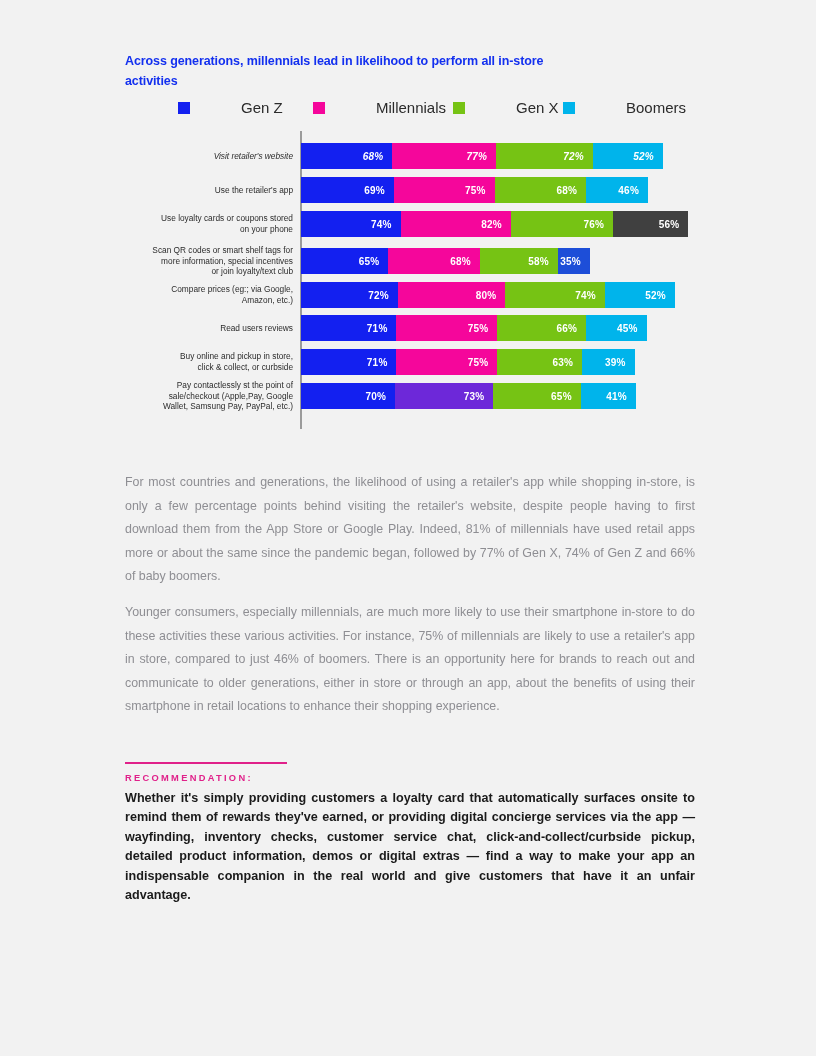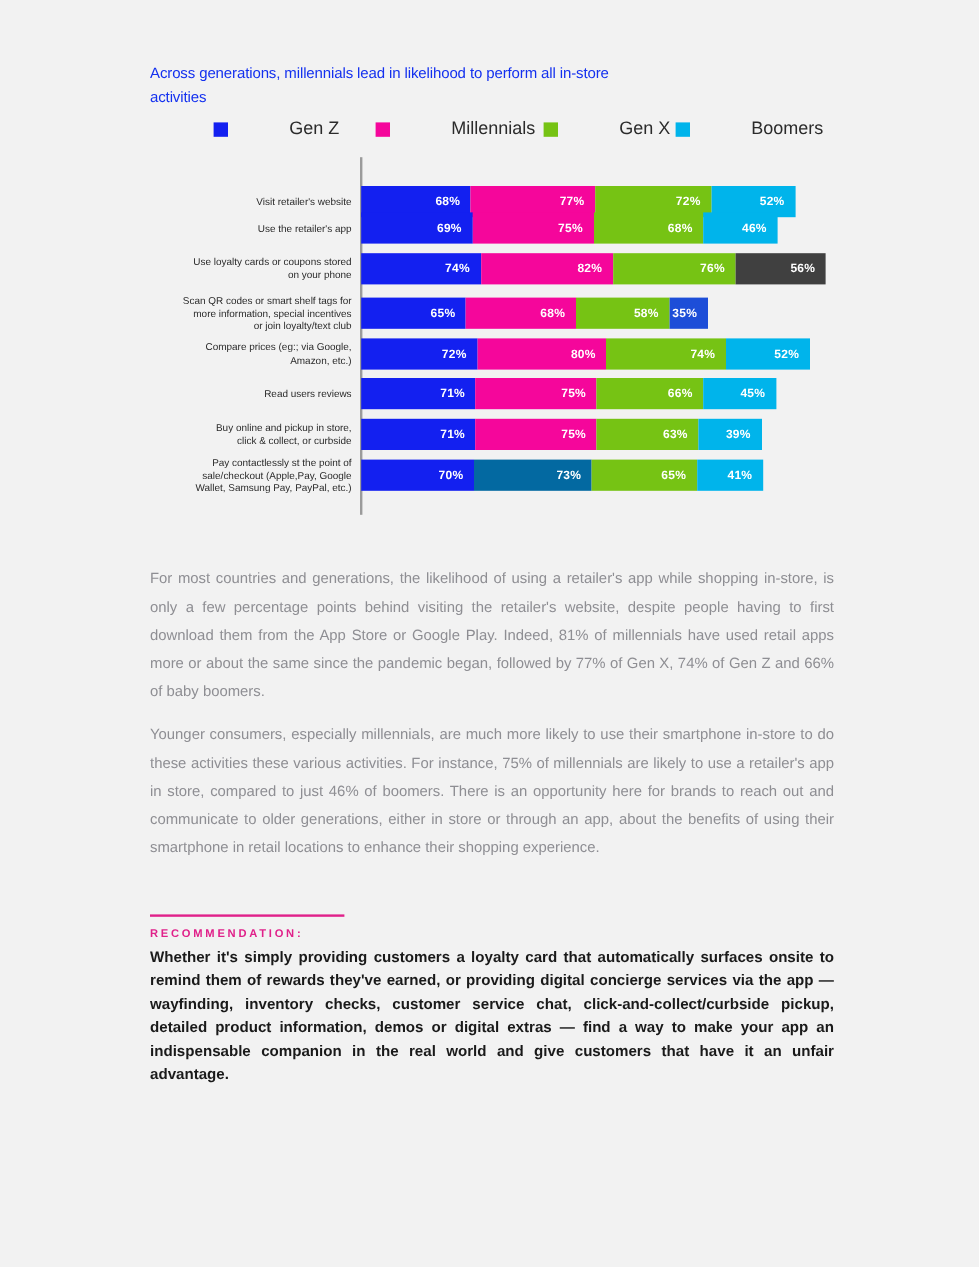--- a/index.html
+++ b/index.html
@@ -21,21 +21,21 @@
     height: 1056px;
   }
 
   
   .chart-title {
     position: absolute;
     left: 125px;
     top: 44px;
     width: 420px;
     font-size: 12.5px;
-    font-weight: normal;
+    font-weight: bold;
     color: #1330ef;
     line-height: 1.55;
     letter-spacing: -0.1px;
   }
 
   .legend {
     position: absolute;
     left: 178px;
     top: 99px;
     width: 480px;
@@ -173,21 +173,21 @@
       </div>
       <div class="legend-item" style="left: 385px;">
         <span class="legend-swatch" style="background: rgb(0, 180, 235);"></span>
         <span class="legend-label">Boomers</span>
       </div>
     </div>
 
   <div class="chart">
     <div class="axis-line"></div>
     <div id="rows-host">
-        <div class="row" style="top: 24px; height: 26px;">
+        <div class="row" style="top: 12px; height: 26px; font-style: italic;">
           <div class="row-label" style="top: 7.7px;">
             <div>Visit retailer's website</div>
           </div>
           <div class="bar">
             <div class="seg" style="width: 91.46px; background: rgb(19, 32, 240);">68%</div>
             <div class="seg" style="width: 103.565px; background: rgb(245, 6, 155);">77%</div>
             <div class="seg" style="width: 96.84px; background: rgb(118, 195, 20);">72%</div>
             <div class="seg" style="width: 69.94px; background: rgb(0, 180, 235);">52%</div>
           </div>
         </div>
@@ -263,21 +263,21 @@
           </div>
         </div>
         <div class="row" style="top: 252px; height: 26px;">
           <div class="row-label" style="top: -2.9px;">
             <div>Pay contactlessly st the point of</div>
             <div>sale/checkout (Apple,Pay, Google</div>
             <div>Wallet, Samsung Pay, PayPal, etc.)</div>
           </div>
           <div class="bar">
             <div class="seg" style="width: 94.15px; background: rgb(19, 32, 240);">70%</div>
-            <div class="seg" style="width: 98.185px; background: #0369a1;">73%</div>
+            <div class="seg" style="width: 98.185px; background: #6d28d9;">73%</div>
             <div class="seg" style="width: 87.425px; background: rgb(118, 195, 20);">65%</div>
             <div class="seg" style="width: 55.145px; background: rgb(0, 180, 235);">41%</div>
           </div>
         </div>
       </div>
   </div>
 
   <p class="para p1">For most countries and generations, the likelihood of using a retailer's app while shopping in-store, is only a few percentage points behind visiting the retailer's website, despite people having to first download them from the App Store or Google Play. Indeed, 81% of millennials have used retail apps more or about the same since the pandemic began, followed by 77% of Gen X, 74% of Gen Z and 66% of baby boomers.</p>
   <p class="para p2">Younger consumers, especially millennials, are much more likely to use their smartphone in-store to do these activities these various activities. For instance, 75% of millennials are likely to use a retailer's app in store, compared to just 46% of boomers. There is an opportunity here for brands to reach out and communicate to older generations, either in store or through an app, about the benefits of using their smartphone in retail locations to enhance their shopping experience.</p>
 

